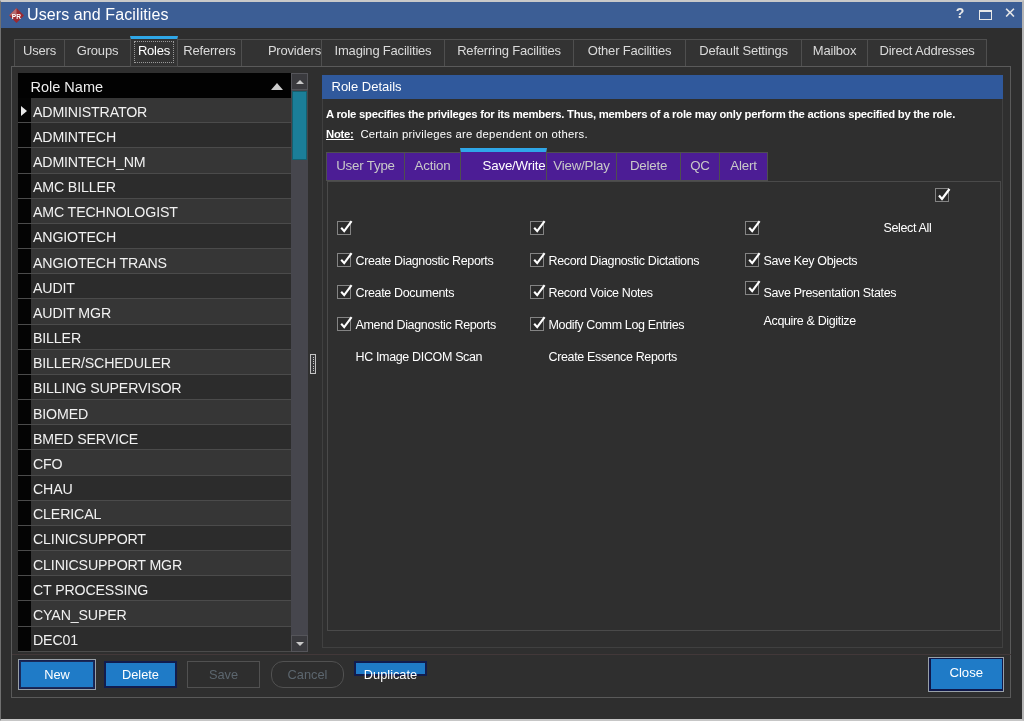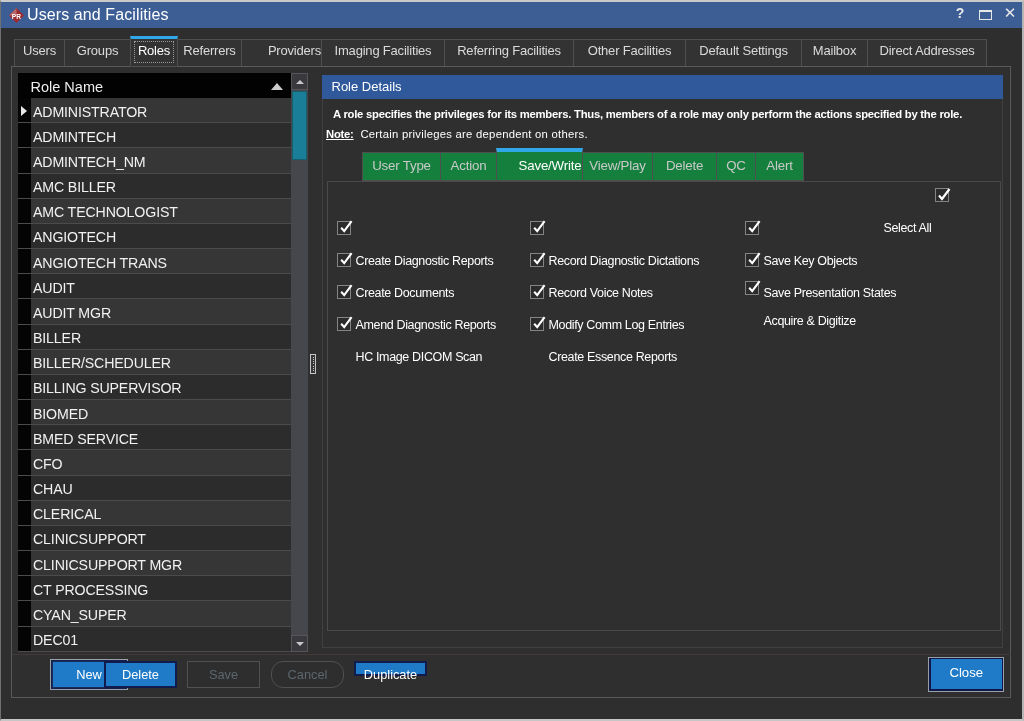--- a/index.html
+++ b/index.html
@@ -49,40 +49,40 @@
 .sarrow-dn { position:absolute; left:3.5px; top:5.5px; width:0; height:0; border-left:4px solid transparent; border-right:4px solid transparent; border-top:4.5px solid #c9c9c9; }
 #sthumb { position:absolute; left:1px; top:17.5px; width:15px; height:69.5px; background:#1b7e99; border:1px solid #14606f; }
 
 
 #grip { position:absolute; left:310px; top:353.5px; width:6px; height:20px; border:1px solid #c4c4c4; background:#38383a; }
 #grip .dots { position:absolute; left:1.5px; top:2px; width:1.6px; height:15px; background:repeating-linear-gradient(to bottom,#c4c4c4 0,#c4c4c4 1px,transparent 1px,transparent 2.15px); }
 
 
 #panel { position:absolute; left:322px; top:75px; width:681px; height:573px; border:1px solid #404040; background:#2f2f2f; }
 #panel-hdr { position:absolute; left:-1px; top:-1px; width:681px; height:24px; background:#30599c; color:#ffffff; font-size:13px; line-height:23.6px; padding-left:9.5px; }
-#desc { position:absolute; left:3px; top:32px; color:#ffffff; font-size:11.3px; font-weight:bold; letter-spacing:-0.25px; white-space:nowrap;margin-left:7px;}
+#desc { position:absolute; left:3px; top:32px; color:#ffffff; font-size:11.3px; font-weight:bold; letter-spacing:-0.25px; white-space:nowrap;}
 #note { position:absolute; left:3px; top:52px; color:#ffffff; font-size:11.3px; letter-spacing:0.25px; }
 #note b { letter-spacing:-0.25px;text-decoration:underline; }
 
 
-.stab { position:absolute; top:152px; height:29px; background:#15803d; border:1px solid #4f4f4f; color:#c9c9c9; font-size:13.3px; text-align:center; line-height:25px; letter-spacing:-0.2px;margin-left:36px; }
+.stab { position:absolute; top:152px; height:29px; background:#4c1d95; border:1px solid #4f4f4f; color:#c9c9c9; font-size:13.3px; text-align:center; line-height:25px; letter-spacing:-0.2px; }
 .stab.sel { top:148px; height:33px; border-top:4px solid #2fa7e8; color:#ffffff; line-height:27px; z-index:2;padding-left:21px; }
 #tabpage { position:absolute; left:4px; top:105px; width:674px; height:450px; border:1px solid #4a4a4a; background:#2f2f2f; }
 
 
 .cb { position:absolute; width:14px; height:14px; border:1px solid #848484; background:#2b2b2b; }
 .cb svg { position:absolute; left:0px; top:-4px; overflow:visible; }
 .cblab { position:absolute; color:#ffffff; font-size:12.5px; line-height:11px; letter-spacing:-0.35px; white-space:nowrap; margin-left:-1.5px;margin-top:35px;}
 
 
 #sep { position:absolute; left:12px; top:654px; width:999px; height:1px; background:#423839; }
 .btn { position:absolute; font-size:12.8px; color:#ffffff; text-align:center; }
 .btn-blue { background:#1f7bc7; border:2px solid #111c4e; }
 .btn-dis { background:#2e2e2e; border:1px solid #515151; color:#5c666e; }
-#b-new-o { position:absolute; left:18px; top:658.5px; width:78px; height:31.5px; border:1px solid #98a0a8; background:#15204e;margin-left:32px;}
+#b-new-o { position:absolute; left:18px; top:658.5px; width:78px; height:31.5px; border:1px solid #98a0a8; background:#15204e;}
 #b-new { position:absolute; left:1px; top:1px; width:74px; height:27.5px; background:#1f7bc7; border:1px solid #1a2a5a; line-height:26px; font-size:12.8px; color:#fff; text-align:center;}
 #b-close-o { position:absolute; left:928px; top:657px; width:76px; height:34.5px; border:1px solid #98a0a8; background:#10184a;}
 #b-close { position:absolute; left:1.5px; top:1px; width:71.5px; height:29.5px; background:#1f7bc7; line-height:28px; font-size:13.2px; color:#fff; text-align:center;}
 </style>
 </head>
 <body>
 <div id="page" style="position:absolute;left:-1px;top:-2px;width:1024px;height:721px">
 
 <div id="titlebar">
   <svg id="icon" viewBox="0 0 16 16">

